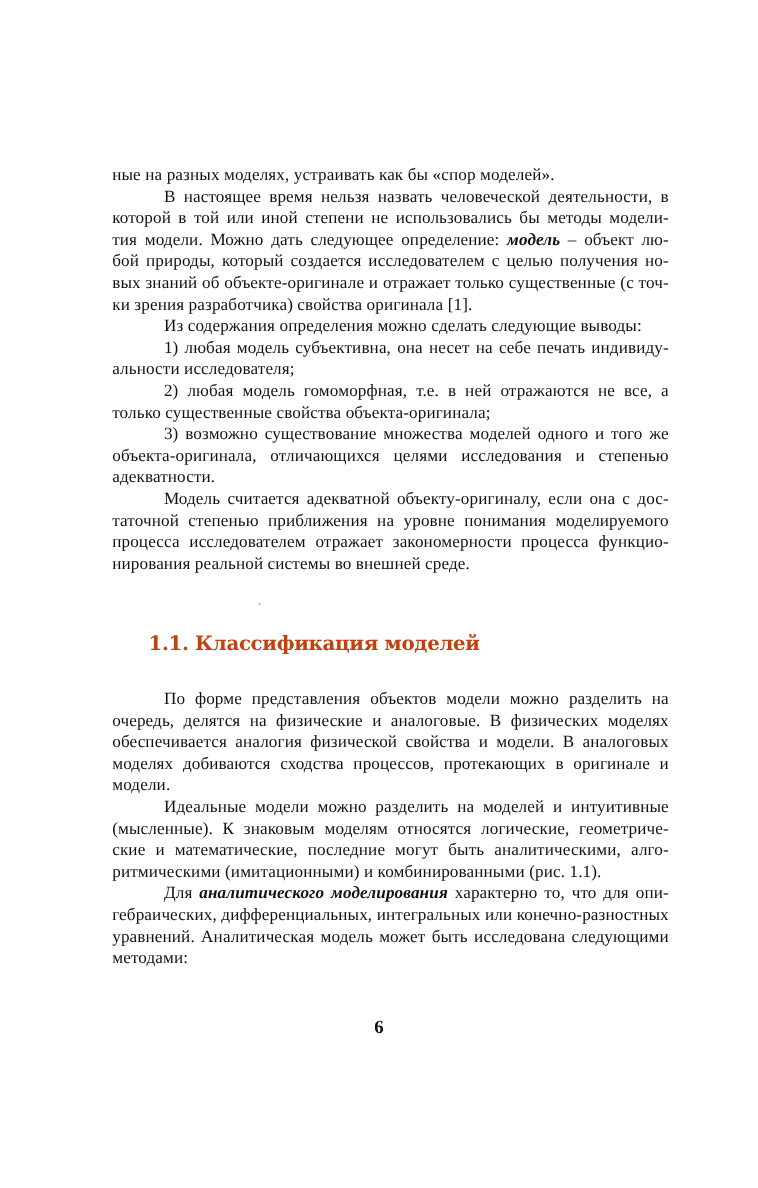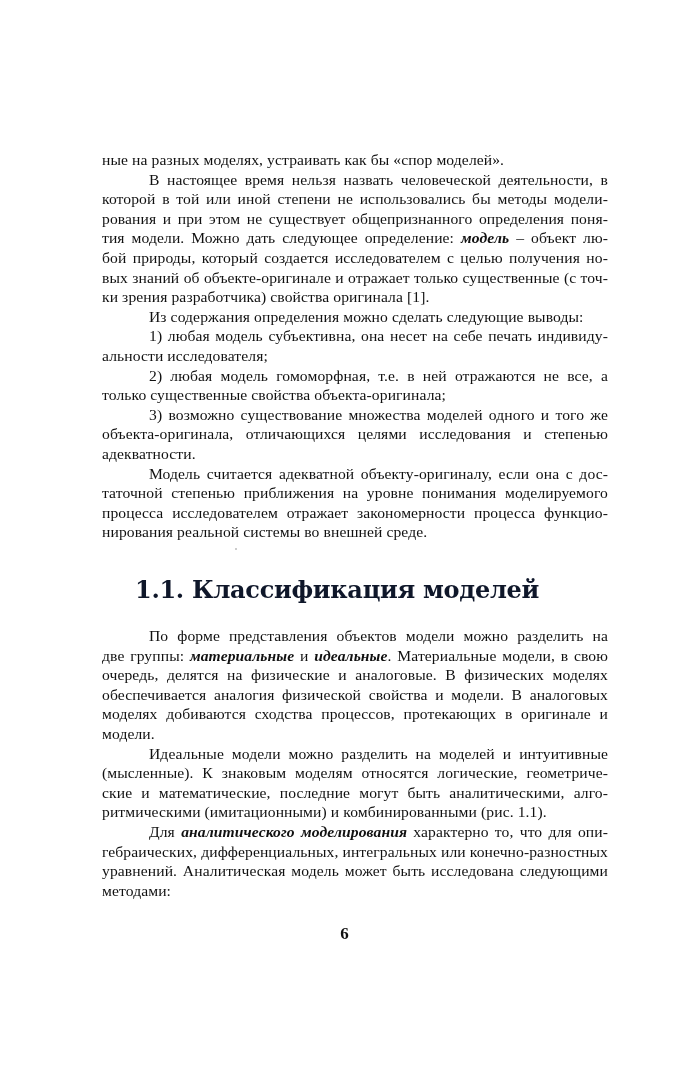--- a/index.html
+++ b/index.html
@@ -39,25 +39,25 @@
   .bi {
     font-weight: bold;
     font-style: italic;
   }
   .it {
   }
   .heading {
     position: absolute;
     left: 135px;
     top: 575px;
-    font-size: 24px;
+    font-size: 18px;
     font-weight: bold;
     font-family: "DejaVu Serif", "Liberation Serif", serif;
     letter-spacing: -0.3px;
-    color: #0f172a;
+    color: #c2410c;
   }
   .sec2 {
     position: absolute;
     left: 102px;
     top: 626px;
     width: 506px;
   }
   .page-number {
     position: absolute;
     left: 0;
@@ -78,21 +78,20 @@
 </head>
 <body>
 
 <div class="page" id="top">
     <div>
       <div class="line last">ные на разных моделях, устраивать как бы «спор моделей».</div>
     </div>
     <div>
       <div class="line indent">В настоящее время нельзя назвать человеческой деятельности, в</div>
       <div class="line">которой в той или иной степени не использовались бы методы модели-</div>
-      <div class="line">рования и при этом не существует общепризнанного определения поня-</div>
       <div class="line"><span>тия модели. Можно дать следующее определение: </span><span class="bi">модель</span><span> – объект лю-</span></div>
       <div class="line">бой природы, который создается исследователем с целью получения но-</div>
       <div class="line">вых знаний об объекте-оригинале и отражает только существенные (с точ-</div>
       <div class="line last">ки зрения разработчика) свойства оригинала [1].</div>
     </div>
     <div>
       <div class="line indent last">Из содержания определения можно сделать следующие выводы:</div>
     </div>
     <div>
       <div class="line indent">1) любая модель субъективна, она несет на себе печать индивиду-</div>
@@ -113,21 +112,20 @@
       <div class="line">процесса исследователем отражает закономерности процесса функцио-</div>
       <div class="line last">нирования реальной системы во внешней среде.</div>
     </div>
   </div>
 
 <div class="heading">1.1. Классификация моделей</div>
 
 <div class="sec2" id="sec">
     <div>
       <div class="line indent">По форме представления объектов модели можно разделить на</div>
-      <div class="line"><span>две группы: </span><span class="bi">материальные</span><span> и </span><span class="bi">идеальные</span><span>. Материальные модели, в свою</span></div>
       <div class="line"><span>очередь, делятся на физические и аналоговые. В </span><span class="it">физических моделях</span></div>
       <div class="line"><span>обеспечивается аналогия физической свойства и модели. В </span><span class="it">аналоговых</span></div>
       <div class="line"><span class="it">моделях</span><span> добиваются сходства процессов, протекающих в оригинале и</span></div>
       <div class="line last">модели.</div>
     </div>
     <div>
       <div class="line indent"><span>Идеальные модели можно разделить на </span><span class="it">моделей</span><span> и </span><span class="it">интуитивные</span></div>
       <div class="line">(мысленные). К знаковым моделям относятся логические, геометриче-</div>
       <div class="line">ские и математические, последние могут быть аналитическими, алго-</div>
       <div class="line last">ритмическими (имитационными) и комбинированными (рис. 1.1).</div>

